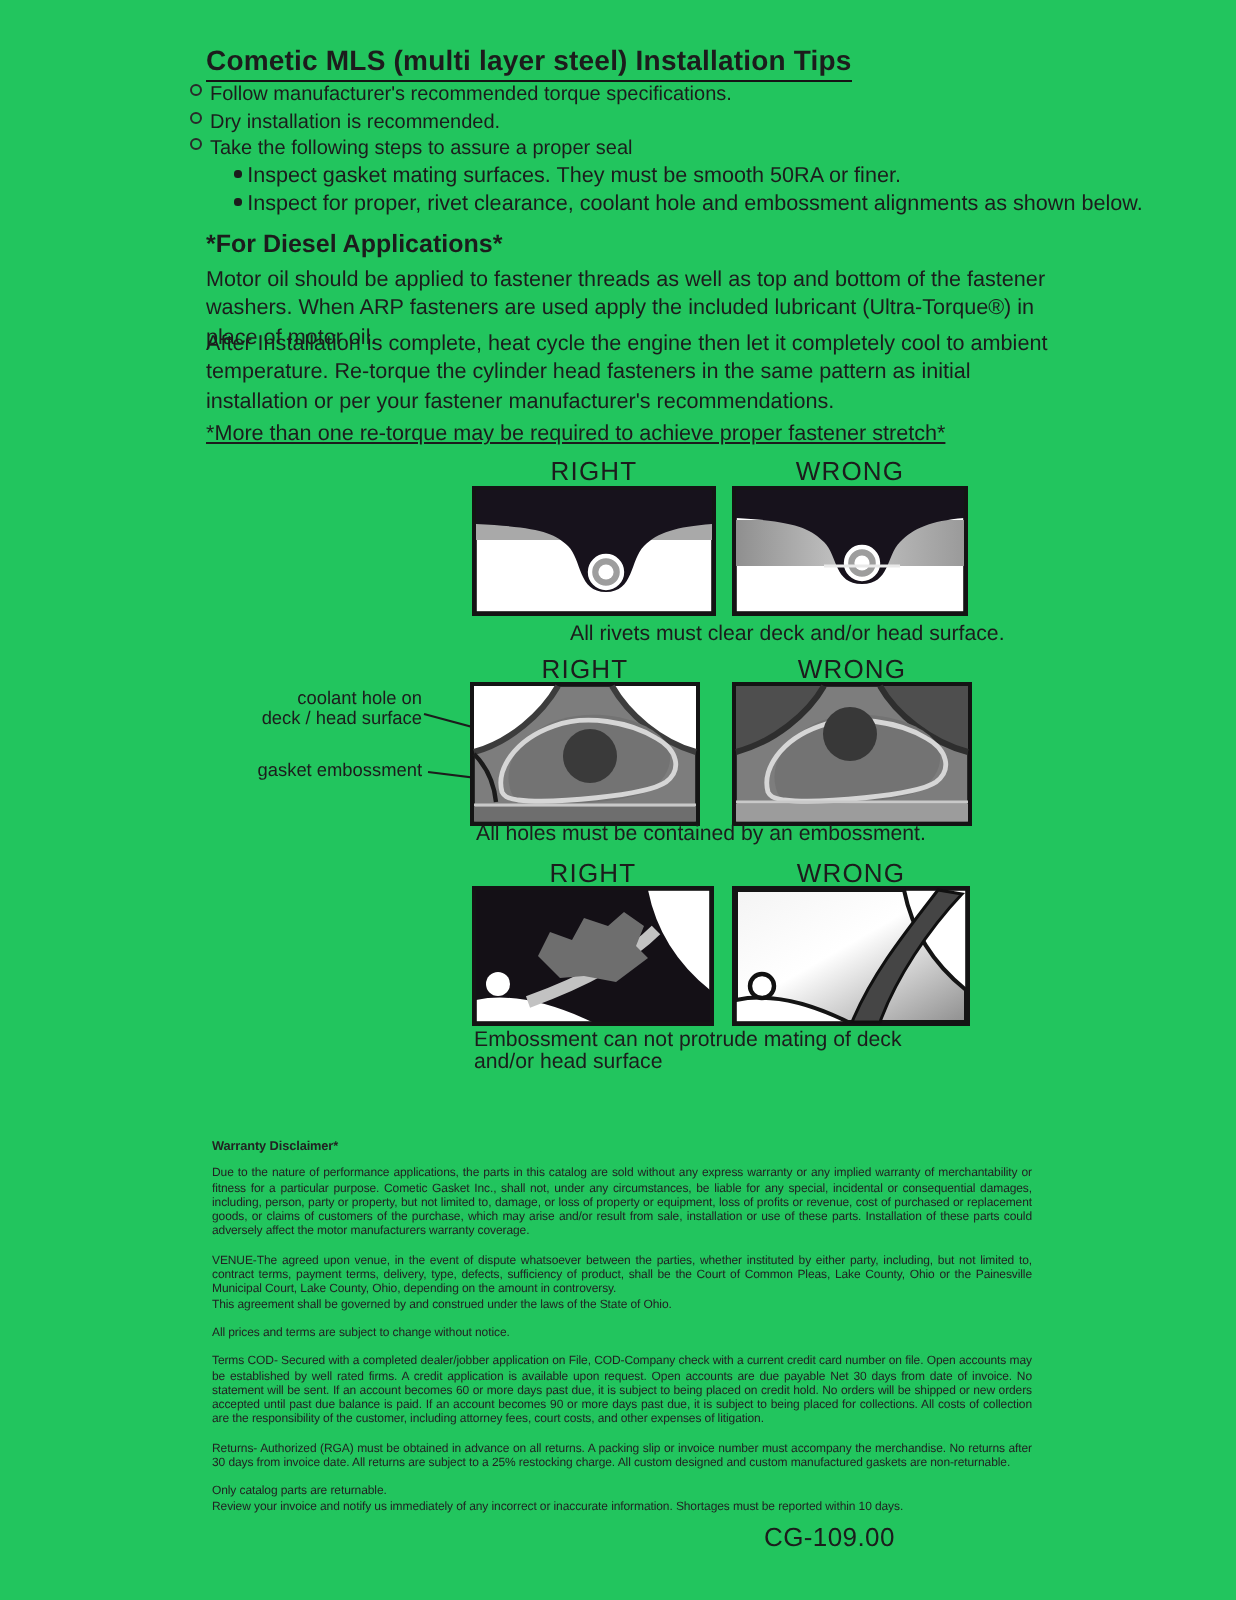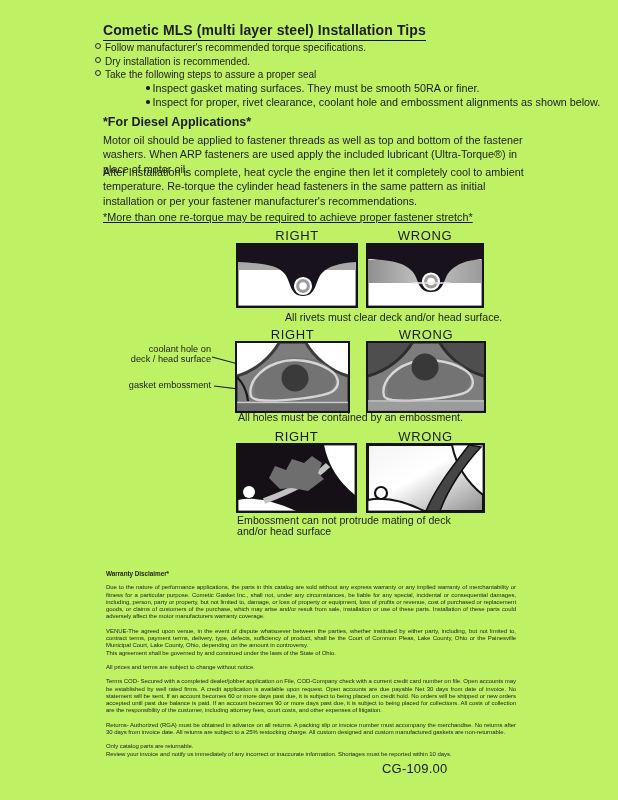--- a/index.html
+++ b/index.html
@@ -1,30 +1,30 @@
 <!DOCTYPE html>
 <html><head>
 <meta charset="utf-8">
 <style>
   html,body{margin:0;padding:0;background:#ffffff;}
   .page{
-    position:relative;width:618px;height:800px;background:#bef264;
+    position:relative;width:618px;height:800px;background:#22c55e;
     font-family:"Liberation Sans",sans-serif;color:#1c1c1c;overflow:hidden;
   }
   .abs{position:absolute;}
   .title{
     left:103px;top:22px;font-size:14px;font-weight:bold;
     border-bottom:1.6px solid #151515;padding-bottom:2px;letter-spacing:.1px;
   }
   .bullets{left:95px;top:41px;font-size:10px;}
   .bullet-line{height:13.6px;line-height:13.6px;white-space:nowrap;}
   .obullet{display:inline-block;width:4px;height:4px;border:1.1px solid #2a2a2a;border-radius:50%;
     margin-right:4px;vertical-align:2px;}
   .subbullets{left:117px;top:82px;font-size:10.8px;}
-  .sub-line{height:13.6px;line-height:13.6px;white-space:nowrap;margin-left:29px;}
+  .sub-line{height:13.6px;line-height:13.6px;white-space:nowrap;}
   .fbullet{display:inline-block;width:3.6px;height:3.6px;background:#1c1c1c;border-radius:50%;
     margin-right:3px;vertical-align:2px;}
   .diesel-heading{left:103px;top:115px;font-size:12.5px;font-weight:bold;}
   .para{left:103px;width:432px;font-size:10.8px;line-height:14.3px;}
   .p1{top:133px;} .p2{top:165px;} .p3{top:210px;text-decoration:underline;}
   .dg-label{font-size:13px;text-align:center;letter-spacing:.6px;height:13px;line-height:13px;}
   .caption{font-size:10.6px;line-height:11px;}
   .callout{font-size:9.2px;line-height:10.3px;text-align:right;width:111px;left:100px;}
   .legal{left:106px;top:570px;width:410px;font-size:6px;line-height:7.3px;text-align:justify;
     letter-spacing:-.05px;color:#222;}

